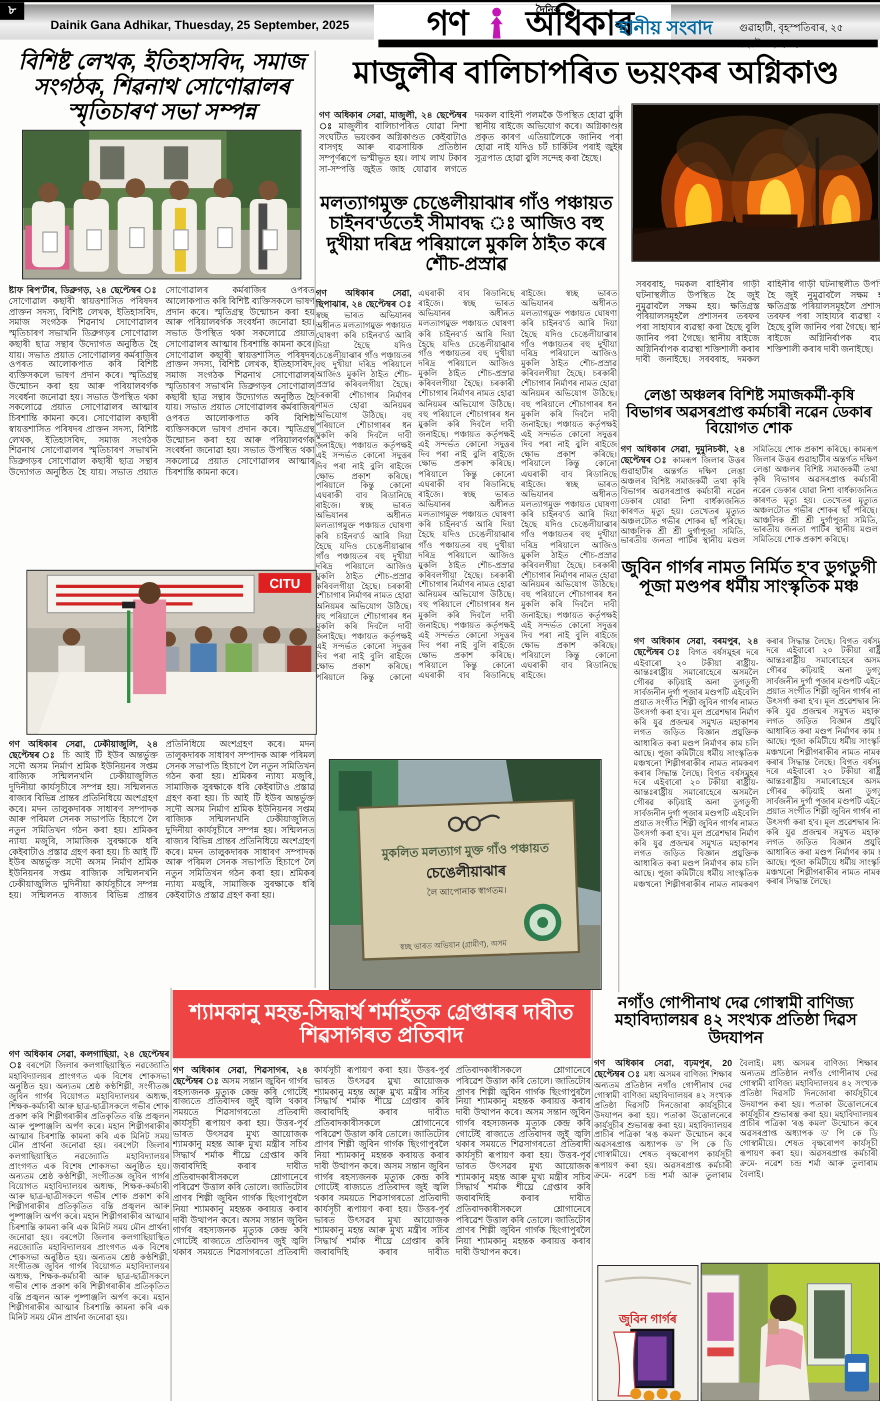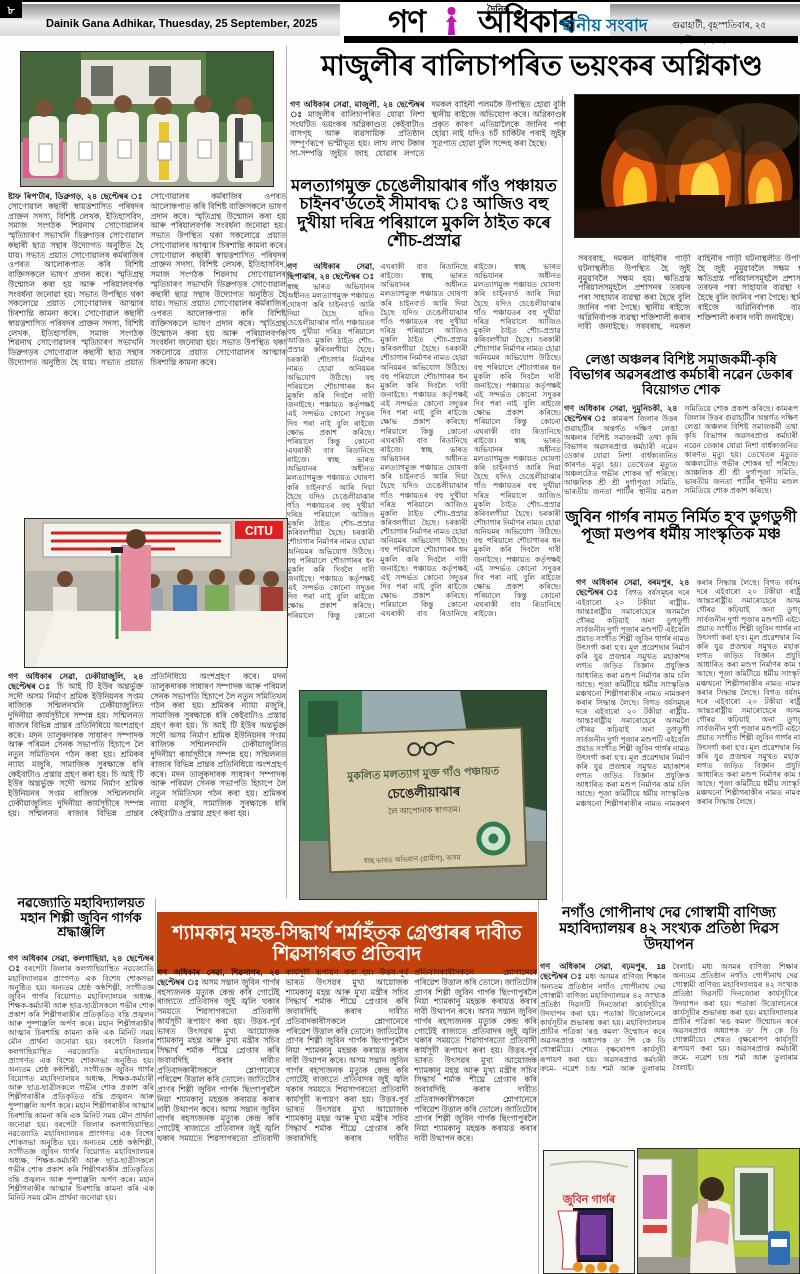--- a/index.html
+++ b/index.html
@@ -20,21 +20,21 @@
   .edition-as{left:672px;top:18px;font-size:9px;color:#000;}
   .blackbar{left:344px;top:36px;width:454px;height:7px;background:#000;}
   .vrule{background:#b3b0ab;width:1px;}
   h1,h2,h3{margin:0;padding:0;color:#000;}
   .hl{font-weight:bold;text-align:center;line-height:1.12;}
   .body-txt{font-size:8px;line-height:1.22;text-align:justify;overflow:hidden;color:#141414;}
   .body-txt b{font-size:8px;}
   .cols2{column-count:2;column-gap:7px;}
   .cols3{column-count:3;column-gap:6px;}
   .photo{border:1px solid #2b2b2b;display:block;}
-  .banner-black{background:#c2410c;color:#fff;display:flex;align-items:center;justify-content:center;margin-top:12px;}
+  .banner-black{background:#ef4444;color:#fff;display:flex;align-items:center;justify-content:center;}
   .banner-black h2{color:#fff;}
   .italic{font-style:italic;}
 </style>
 </head>
 <body>
 
 <div id="sheet">
 
   <div class="abs topline"></div>
   <div class="abs band">
@@ -56,20 +56,21 @@
   <div class="abs section-t">স্থানীয় সংবাদ</div>
   <div class="abs edition-as">গুৱাহাটী, বৃহস্পতিবাৰ, ২৫ ছেপ্টেম্বৰ, ২০২৫</div>
   <div class="abs blackbar"></div>
 
   <div class="abs vrule" style="left:286px;top:46px;height:852px;"></div>
   <div class="abs vrule" style="left:562px;top:96px;height:806px;"></div>
   <div class="abs vrule" style="left:155px;top:898px;height:376px;"></div>
   <div class="abs vrule" style="left:538px;top:898px;height:376px;"></div>
 
   <div class="abs" style="left:8px;top:46px;width:278px;">
+    <h2 class="hl italic" style="font-size:20px;">বিশিষ্ট লেখক, ইতিহাসবিদ, সমাজ সংগঠক, শিৱনাথ সোণোৱালৰ স্মৃতিচাৰণ সভা সম্পন্ন</h2>
     <svg class="photo" style="margin:5px auto 0;" width="252" height="134" viewBox="0 0 252 134">
       <rect width="252" height="134" fill="#5d7f49"></rect>
       <rect x="60" y="8" width="120" height="44" fill="#e8e6dd"></rect>
       <rect x="70" y="14" width="22" height="30" fill="#6b6f62"></rect>
       <rect x="128" y="14" width="22" height="30" fill="#6b6f62"></rect>
       <rect x="0" y="0" width="60" height="70" fill="#44663a"></rect>
       <rect x="185" y="0" width="67" height="70" fill="#3e6136"></rect>
       <rect x="0" y="90" width="252" height="44" fill="#a9a899"></rect>
       <rect x="2" y="86" width="40" height="40" fill="#d8608a"></rect>
       <g fill="#f3f1ea">
@@ -200,37 +201,36 @@
     <rect x="96" y="26" width="30" height="86" fill="#e78ca0"></rect>
     <circle cx="111" cy="20" r="10" fill="#5d3c26"></circle>
     <line x1="92" y1="36" x2="92" y2="120" stroke="#2f8f3f" stroke-width="3"></line>
     <rect x="86" y="28" width="12" height="6" fill="#222"></rect>
   </svg>
   <p class="abs body-txt cols2" style="left:8px;top:672px;width:278px;height:220px;margin:0;">
     <b>গণ অধিকাৰ সেৱা, ঢেকীয়াজুলি, ২৪ ছেপ্টেম্বৰ ঃ</b>
     <span>চি আই টি ইউৰ অন্তৰ্ভুক্ত সদৌ অসম নিৰ্মাণ শ্ৰমিক ইউনিয়নৰ সপ্তম ৰাজ্যিক সন্মিলনখনি ঢেকীয়াজুলিত দুদিনীয়া কাৰ্যসূচীৰে সম্পন্ন হয়। সন্মিলনত ৰাজ্যৰ বিভিন্ন প্ৰান্তৰ প্ৰতিনিধিয়ে অংশগ্ৰহণ কৰে। মদন তালুকদাৰক সাধাৰণ সম্পাদক আৰু পৰিমল সেনক সভাপতি হিচাপে লৈ নতুন সমিতিখন গঠন কৰা হয়। শ্ৰমিকৰ ন্যায্য মজুৰি, সামাজিক সুৰক্ষাকে ধৰি কেইবাটাও প্ৰস্তাৱ গ্ৰহণ কৰা হয়। চি আই টি ইউৰ অন্তৰ্ভুক্ত সদৌ অসম নিৰ্মাণ শ্ৰমিক ইউনিয়নৰ সপ্তম ৰাজ্যিক সন্মিলনখনি ঢেকীয়াজুলিত দুদিনীয়া কাৰ্যসূচীৰে সম্পন্ন হয়। সন্মিলনত ৰাজ্যৰ বিভিন্ন প্ৰান্তৰ প্ৰতিনিধিয়ে অংশগ্ৰহণ কৰে। মদন তালুকদাৰক সাধাৰণ সম্পাদক আৰু পৰিমল সেনক সভাপতি হিচাপে লৈ নতুন সমিতিখন গঠন কৰা হয়। শ্ৰমিকৰ ন্যায্য মজুৰি, সামাজিক সুৰক্ষাকে ধৰি কেইবাটাও প্ৰস্তাৱ গ্ৰহণ কৰা হয়। চি আই টি ইউৰ অন্তৰ্ভুক্ত সদৌ অসম নিৰ্মাণ শ্ৰমিক ইউনিয়নৰ সপ্তম ৰাজ্যিক সন্মিলনখনি ঢেকীয়াজুলিত দুদিনীয়া কাৰ্যসূচীৰে সম্পন্ন হয়। সন্মিলনত ৰাজ্যৰ বিভিন্ন প্ৰান্তৰ প্ৰতিনিধিয়ে অংশগ্ৰহণ কৰে। মদন তালুকদাৰক সাধাৰণ সম্পাদক আৰু পৰিমল সেনক সভাপতি হিচাপে লৈ নতুন সমিতিখন গঠন কৰা হয়। শ্ৰমিকৰ ন্যায্য মজুৰি, সামাজিক সুৰক্ষাকে ধৰি কেইবাটাও প্ৰস্তাৱ গ্ৰহণ কৰা হয়।</span>
   </p>
 
-  <h3 class="hl abs" style="left:8px;top:896px;width:146px;font-size:13px;">নৱজ্যোতি মহাবিদ্যালয়ত মহান শিল্পী জুবিন গাৰ্গক শ্ৰদ্ধাঞ্জলি</h3>
   <p class="abs body-txt" style="left:8px;top:954px;width:146px;height:316px;margin:0;font-size:7.5px;">
     <b>গণ অধিকাৰ সেৱা, কলগাছিয়া, ২৪ ছেপ্টেম্বৰ ঃ</b>
     <span>বৰপেটা জিলাৰ কলগাছিয়াস্থিত নৱজ্যোতি মহাবিদ্যালয়ৰ প্ৰাংগণত এক বিশেষ শোকসভা অনুষ্ঠিত হয়। অন্যতম শ্ৰেষ্ঠ কণ্ঠশিল্পী, সংগীতজ্ঞ জুবিন গাৰ্গৰ বিয়োগত মহাবিদ্যালয়ৰ অধ্যক্ষ, শিক্ষক-কৰ্মচাৰী আৰু ছাত্ৰ-ছাত্ৰীসকলে গভীৰ শোক প্ৰকাশ কৰি শিল্পীগৰাকীৰ প্ৰতিকৃতিত বন্তি প্ৰজ্বলন আৰু পুষ্পাঞ্জলি অৰ্পণ কৰে। মহান শিল্পীগৰাকীৰ আত্মাৰ চিৰশান্তি কামনা কৰি এক মিনিট সময় মৌন প্ৰাৰ্থনা জনোৱা হয়। বৰপেটা জিলাৰ কলগাছিয়াস্থিত নৱজ্যোতি মহাবিদ্যালয়ৰ প্ৰাংগণত এক বিশেষ শোকসভা অনুষ্ঠিত হয়। অন্যতম শ্ৰেষ্ঠ কণ্ঠশিল্পী, সংগীতজ্ঞ জুবিন গাৰ্গৰ বিয়োগত মহাবিদ্যালয়ৰ অধ্যক্ষ, শিক্ষক-কৰ্মচাৰী আৰু ছাত্ৰ-ছাত্ৰীসকলে গভীৰ শোক প্ৰকাশ কৰি শিল্পীগৰাকীৰ প্ৰতিকৃতিত বন্তি প্ৰজ্বলন আৰু পুষ্পাঞ্জলি অৰ্পণ কৰে। মহান শিল্পীগৰাকীৰ আত্মাৰ চিৰশান্তি কামনা কৰি এক মিনিট সময় মৌন প্ৰাৰ্থনা জনোৱা হয়। বৰপেটা জিলাৰ কলগাছিয়াস্থিত নৱজ্যোতি মহাবিদ্যালয়ৰ প্ৰাংগণত এক বিশেষ শোকসভা অনুষ্ঠিত হয়। অন্যতম শ্ৰেষ্ঠ কণ্ঠশিল্পী, সংগীতজ্ঞ জুবিন গাৰ্গৰ বিয়োগত মহাবিদ্যালয়ৰ অধ্যক্ষ, শিক্ষক-কৰ্মচাৰী আৰু ছাত্ৰ-ছাত্ৰীসকলে গভীৰ শোক প্ৰকাশ কৰি শিল্পীগৰাকীৰ প্ৰতিকৃতিত বন্তি প্ৰজ্বলন আৰু পুষ্পাঞ্জলি অৰ্পণ কৰে। মহান শিল্পীগৰাকীৰ আত্মাৰ চিৰশান্তি কামনা কৰি এক মিনিট সময় মৌন প্ৰাৰ্থনা জনোৱা হয়।</span>
   </p>
 
   <div class="abs banner-black" style="left:157px;top:900px;width:380px;height:62px;">
     <h2 class="hl" style="font-size:19px;padding:0 6px;">শ্যামকানু মহন্ত-সিদ্ধাৰ্থ শৰ্মাহঁতক গ্ৰেপ্তাৰৰ দাবীত শিৱসাগৰত প্ৰতিবাদ</h2>
   </div>
   <p class="abs body-txt cols3" style="left:157px;top:968px;width:380px;height:302px;margin:0;">
     <b>গণ অধিকাৰ সেৱা, শিৱসাগৰ, ২৪ ছেপ্টেম্বৰ ঃ</b>
     <span>অসম সন্তান জুবিন গাৰ্গৰ ৰহস্যজনক মৃত্যুক কেন্দ্ৰ কৰি গোটেই ৰাজ্যতে প্ৰতিবাদৰ জুই জ্বলি থকাৰ সময়তে শিৱসাগৰতো প্ৰতিবাদী কাৰ্যসূচী ৰূপায়ণ কৰা হয়। উত্তৰ-পূৰ্ব ভাৰত উৎসৱৰ মুখ্য আয়োজক শ্যামকানু মহন্ত আৰু মুখ্য মন্ত্ৰীৰ সচিব সিদ্ধাৰ্থ শৰ্মাক শীঘ্ৰে গ্ৰেপ্তাৰ কৰি জবাবদিহি কৰাৰ দাবীত প্ৰতিবাদকাৰীসকলে শ্লোগানেৰে পৰিৱেশ উত্তাল কৰি তোলে। জাতিটোৰ প্ৰাণৰ শিল্পী জুবিন গাৰ্গক ছিংগাপুৰলৈ নিয়া শ্যামকানু মহন্তক কৰায়ত্ত কৰাৰ দাবী উত্থাপন কৰে। অসম সন্তান জুবিন গাৰ্গৰ ৰহস্যজনক মৃত্যুক কেন্দ্ৰ কৰি গোটেই ৰাজ্যতে প্ৰতিবাদৰ জুই জ্বলি থকাৰ সময়তে শিৱসাগৰতো প্ৰতিবাদী কাৰ্যসূচী ৰূপায়ণ কৰা হয়। উত্তৰ-পূৰ্ব ভাৰত উৎসৱৰ মুখ্য আয়োজক শ্যামকানু মহন্ত আৰু মুখ্য মন্ত্ৰীৰ সচিব সিদ্ধাৰ্থ শৰ্মাক শীঘ্ৰে গ্ৰেপ্তাৰ কৰি জবাবদিহি কৰাৰ দাবীত প্ৰতিবাদকাৰীসকলে শ্লোগানেৰে পৰিৱেশ উত্তাল কৰি তোলে। জাতিটোৰ প্ৰাণৰ শিল্পী জুবিন গাৰ্গক ছিংগাপুৰলৈ নিয়া শ্যামকানু মহন্তক কৰায়ত্ত কৰাৰ দাবী উত্থাপন কৰে। অসম সন্তান জুবিন গাৰ্গৰ ৰহস্যজনক মৃত্যুক কেন্দ্ৰ কৰি গোটেই ৰাজ্যতে প্ৰতিবাদৰ জুই জ্বলি থকাৰ সময়তে শিৱসাগৰতো প্ৰতিবাদী কাৰ্যসূচী ৰূপায়ণ কৰা হয়। উত্তৰ-পূৰ্ব ভাৰত উৎসৱৰ মুখ্য আয়োজক শ্যামকানু মহন্ত আৰু মুখ্য মন্ত্ৰীৰ সচিব সিদ্ধাৰ্থ শৰ্মাক শীঘ্ৰে গ্ৰেপ্তাৰ কৰি জবাবদিহি কৰাৰ দাবীত প্ৰতিবাদকাৰীসকলে শ্লোগানেৰে পৰিৱেশ উত্তাল কৰি তোলে। জাতিটোৰ প্ৰাণৰ শিল্পী জুবিন গাৰ্গক ছিংগাপুৰলৈ নিয়া শ্যামকানু মহন্তক কৰায়ত্ত কৰাৰ দাবী উত্থাপন কৰে। অসম সন্তান জুবিন গাৰ্গৰ ৰহস্যজনক মৃত্যুক কেন্দ্ৰ কৰি গোটেই ৰাজ্যতে প্ৰতিবাদৰ জুই জ্বলি থকাৰ সময়তে শিৱসাগৰতো প্ৰতিবাদী কাৰ্যসূচী ৰূপায়ণ কৰা হয়। উত্তৰ-পূৰ্ব ভাৰত উৎসৱৰ মুখ্য আয়োজক শ্যামকানু মহন্ত আৰু মুখ্য মন্ত্ৰীৰ সচিব সিদ্ধাৰ্থ শৰ্মাক শীঘ্ৰে গ্ৰেপ্তাৰ কৰি জবাবদিহি কৰাৰ দাবীত প্ৰতিবাদকাৰীসকলে শ্লোগানেৰে পৰিৱেশ উত্তাল কৰি তোলে। জাতিটোৰ প্ৰাণৰ শিল্পী জুবিন গাৰ্গক ছিংগাপুৰলৈ নিয়া শ্যামকানু মহন্তক কৰায়ত্ত কৰাৰ দাবী উত্থাপন কৰে।</span>
   </p>
 
   <h3 class="hl abs" style="left:540px;top:904px;width:258px;font-size:14.5px;">নগাঁও গোপীনাথ দেৱ গোস্বামী বাণিজ্য মহাবিদ্যালয়ৰ ৪২ সংখ্যক প্ৰতিষ্ঠা দিৱস উদযাপন</h3>
   <p class="abs body-txt cols2" style="left:540px;top:962px;width:258px;height:184px;margin:0;font-size:7.5px;">
-    <b>গণ অধিকাৰ সেৱা, বঢ়মপুৰ, 18 ছেপ্টেম্বৰ ঃ</b>
+    <b>গণ অধিকাৰ সেৱা, বঢ়মপুৰ, 20 ছেপ্টেম্বৰ ঃ</b>
     <span>মধ্য অসমৰ বাণিজ্য শিক্ষাৰ অন্যতম প্ৰতিষ্ঠান নগাঁও গোপীনাথ দেৱ গোস্বামী বাণিজ্য মহাবিদ্যালয়ৰ ৪২ সংখ্যক প্ৰতিষ্ঠা দিৱসটি দিনজোৰা কাৰ্যসূচীৰে উদযাপন কৰা হয়। পতাকা উত্তোলনেৰে কাৰ্যসূচীৰ শুভাৰম্ভ কৰা হয়। মহাবিদ্যালয়ৰ প্ৰাচীৰ পত্ৰিকা 'ৰঙ কমল' উন্মোচন কৰে অৱসৰপ্ৰাপ্ত অধ্যাপক ড' পি কে ডি গোস্বামীয়ে। শেষত বৃক্ষৰোপণ কাৰ্যসূচী ৰূপায়ণ কৰা হয়। অৱসৰপ্ৰাপ্ত কৰ্মচাৰী ক্ৰমে- নৱেশ চন্দ্ৰ শৰ্মা আৰু তুলাৰাম বৈলাই। মধ্য অসমৰ বাণিজ্য শিক্ষাৰ অন্যতম প্ৰতিষ্ঠান নগাঁও গোপীনাথ দেৱ গোস্বামী বাণিজ্য মহাবিদ্যালয়ৰ ৪২ সংখ্যক প্ৰতিষ্ঠা দিৱসটি দিনজোৰা কাৰ্যসূচীৰে উদযাপন কৰা হয়। পতাকা উত্তোলনেৰে কাৰ্যসূচীৰ শুভাৰম্ভ কৰা হয়। মহাবিদ্যালয়ৰ প্ৰাচীৰ পত্ৰিকা 'ৰঙ কমল' উন্মোচন কৰে অৱসৰপ্ৰাপ্ত অধ্যাপক ড' পি কে ডি গোস্বামীয়ে। শেষত বৃক্ষৰোপণ কাৰ্যসূচী ৰূপায়ণ কৰা হয়। অৱসৰপ্ৰাপ্ত কৰ্মচাৰী ক্ৰমে- নৱেশ চন্দ্ৰ শৰ্মা আৰু তুলাৰাম বৈলাই।</span>
   </p>
   <svg class="abs photo" style="left:543px;top:1150px;" width="90" height="122" viewBox="0 0 90 122">
     <rect width="90" height="122" fill="#f3f1ec"></rect>
     <path d="M6 14 Q45 6 84 16" stroke="#c8c2b4" stroke-width="2" fill="none"></path>
     <text x="45" y="52" text-anchor="middle" font-size="11" font-weight="bold" fill="#d02a2a">জুবিন গাৰ্গৰ</text>
     <rect x="30" y="58" width="38" height="52" fill="#2a1e4e" stroke="#111" stroke-width="2"></rect>
     <rect x="36" y="64" width="26" height="40" fill="#7a3fa0"></rect>
     <path d="M14 60 Q22 90 18 118 L34 118 Q30 88 34 60 Z" fill="#fff" stroke="#c33" stroke-width="1"></path>
     <g fill="#e8941a">

